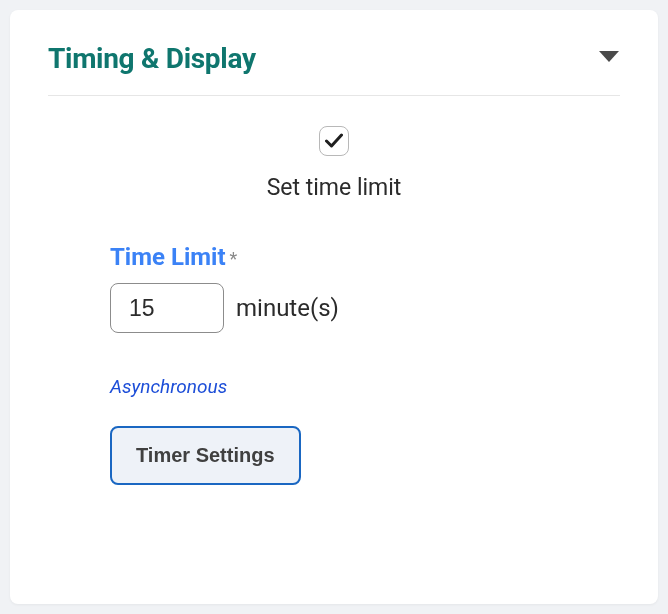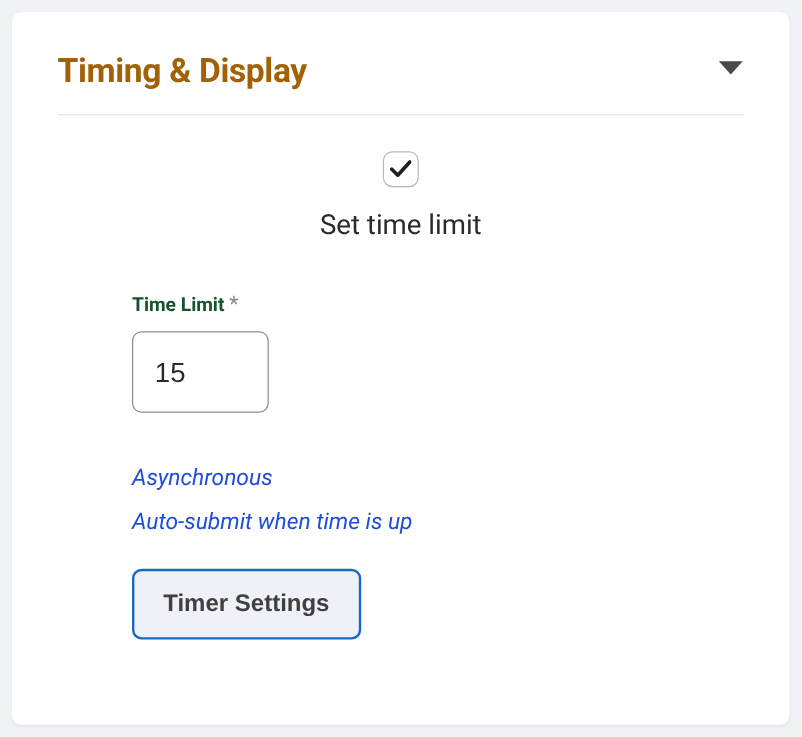--- a/index.html
+++ b/index.html
@@ -26,21 +26,21 @@
       justify-content: space-between;
       align-items: center;
       padding-bottom: 20px;
       border-bottom: 1px solid #e6e6e6;
       margin-bottom: 30px;
       cursor: pointer;
     }
     .section-title {
       font-size: 28px;
       font-weight: 700;
-      color: #a16207;
+      color: #0f766e;
       letter-spacing: -0.3px;
     }
     .chevron svg {
       width: 22px;
       height: 14px;
     }
     .checkbox-row {
       display: flex;
       align-items: center;
       gap: 18px;
@@ -69,37 +69,37 @@
     .indented {
       margin-left: 62px;
     }
     .field-label-row {
       display: flex;
       align-items: baseline;
       gap: 4px;
       margin-bottom: 12px;
     }
     .field-label {
-      font-size: 16px;
+      font-size: 24px;
       font-weight: 700;
-      color: #14532d;
+      color: #3b82f6;
     }
     .required-star {
       font-size: 18px;
       color: #8a8a8a;
     }
     .input-row {
       display: flex;
       align-items: center;
       gap: 12px;
       margin-bottom: 42px;
     }
     .num-input {
       width: 114px;
-      height: 68px;
+      height: 50px;
       border: 1px solid #8c8c8c;
       border-radius: 8px;
       padding: 0 18px;
       font-size: 23px;
       color: #2b2b2b;
       outline: none;
     }
     .unit-label {
       font-size: 24px;
       color: #2b2b2b;
@@ -148,22 +148,22 @@
 
   <div class="indented">
 
     <div class="field-label-row">
       <span class="field-label">Time Limit</span>
       <span class="required-star">*</span>
     </div>
 
     <div class="input-row">
       <input type="text" class="num-input" value="15" style="">
+      <span class="unit-label">minute(s)</span>
     </div>
 
     <div class="info-text">Asynchronous</div>
-    <div class="info-text">Auto-submit when time is up</div>
 
     <button class="settings-button">Timer Settings</button>
 
   </div>
 
 </div>
 
 </body></html>

